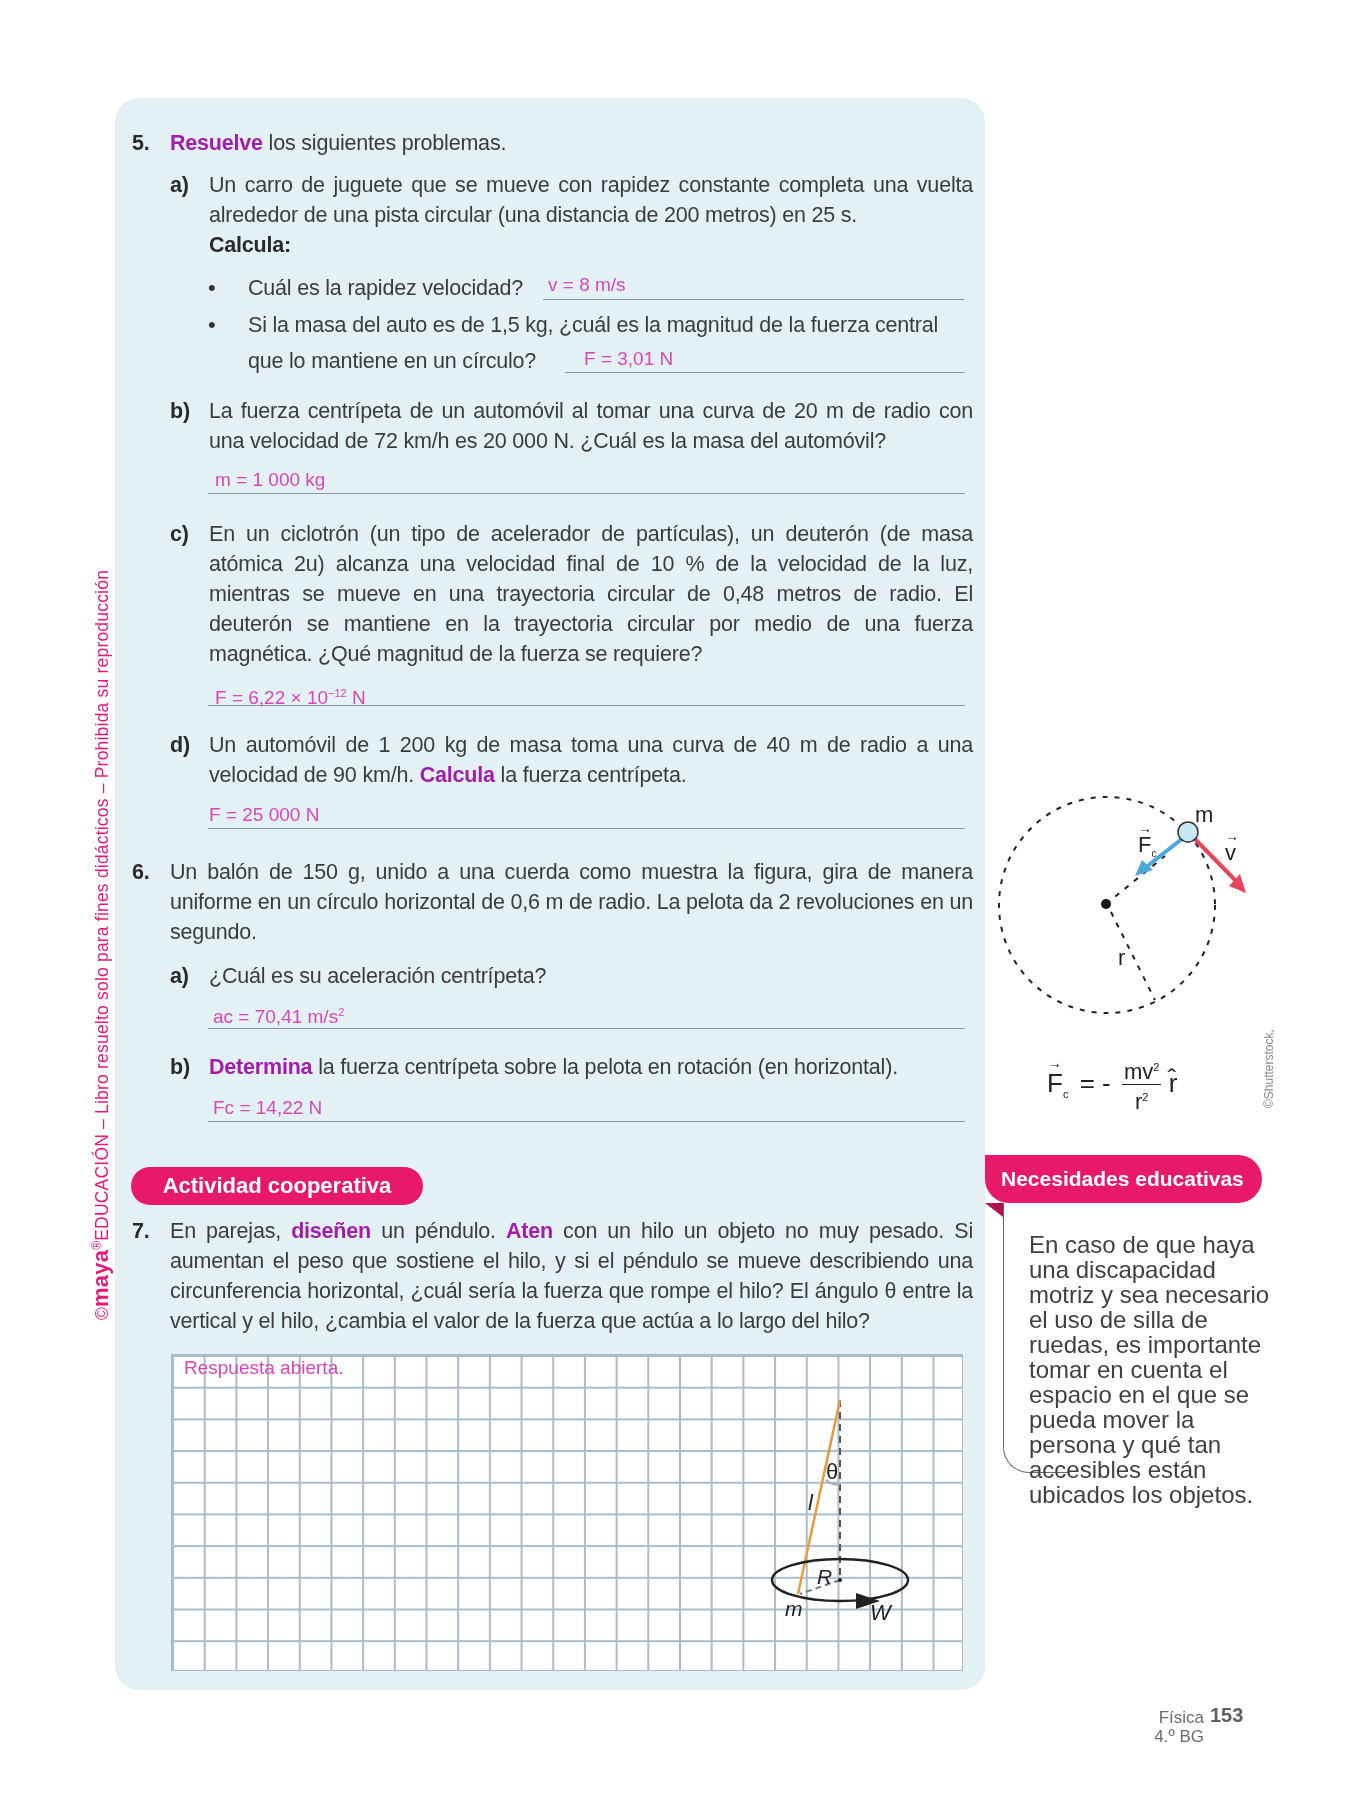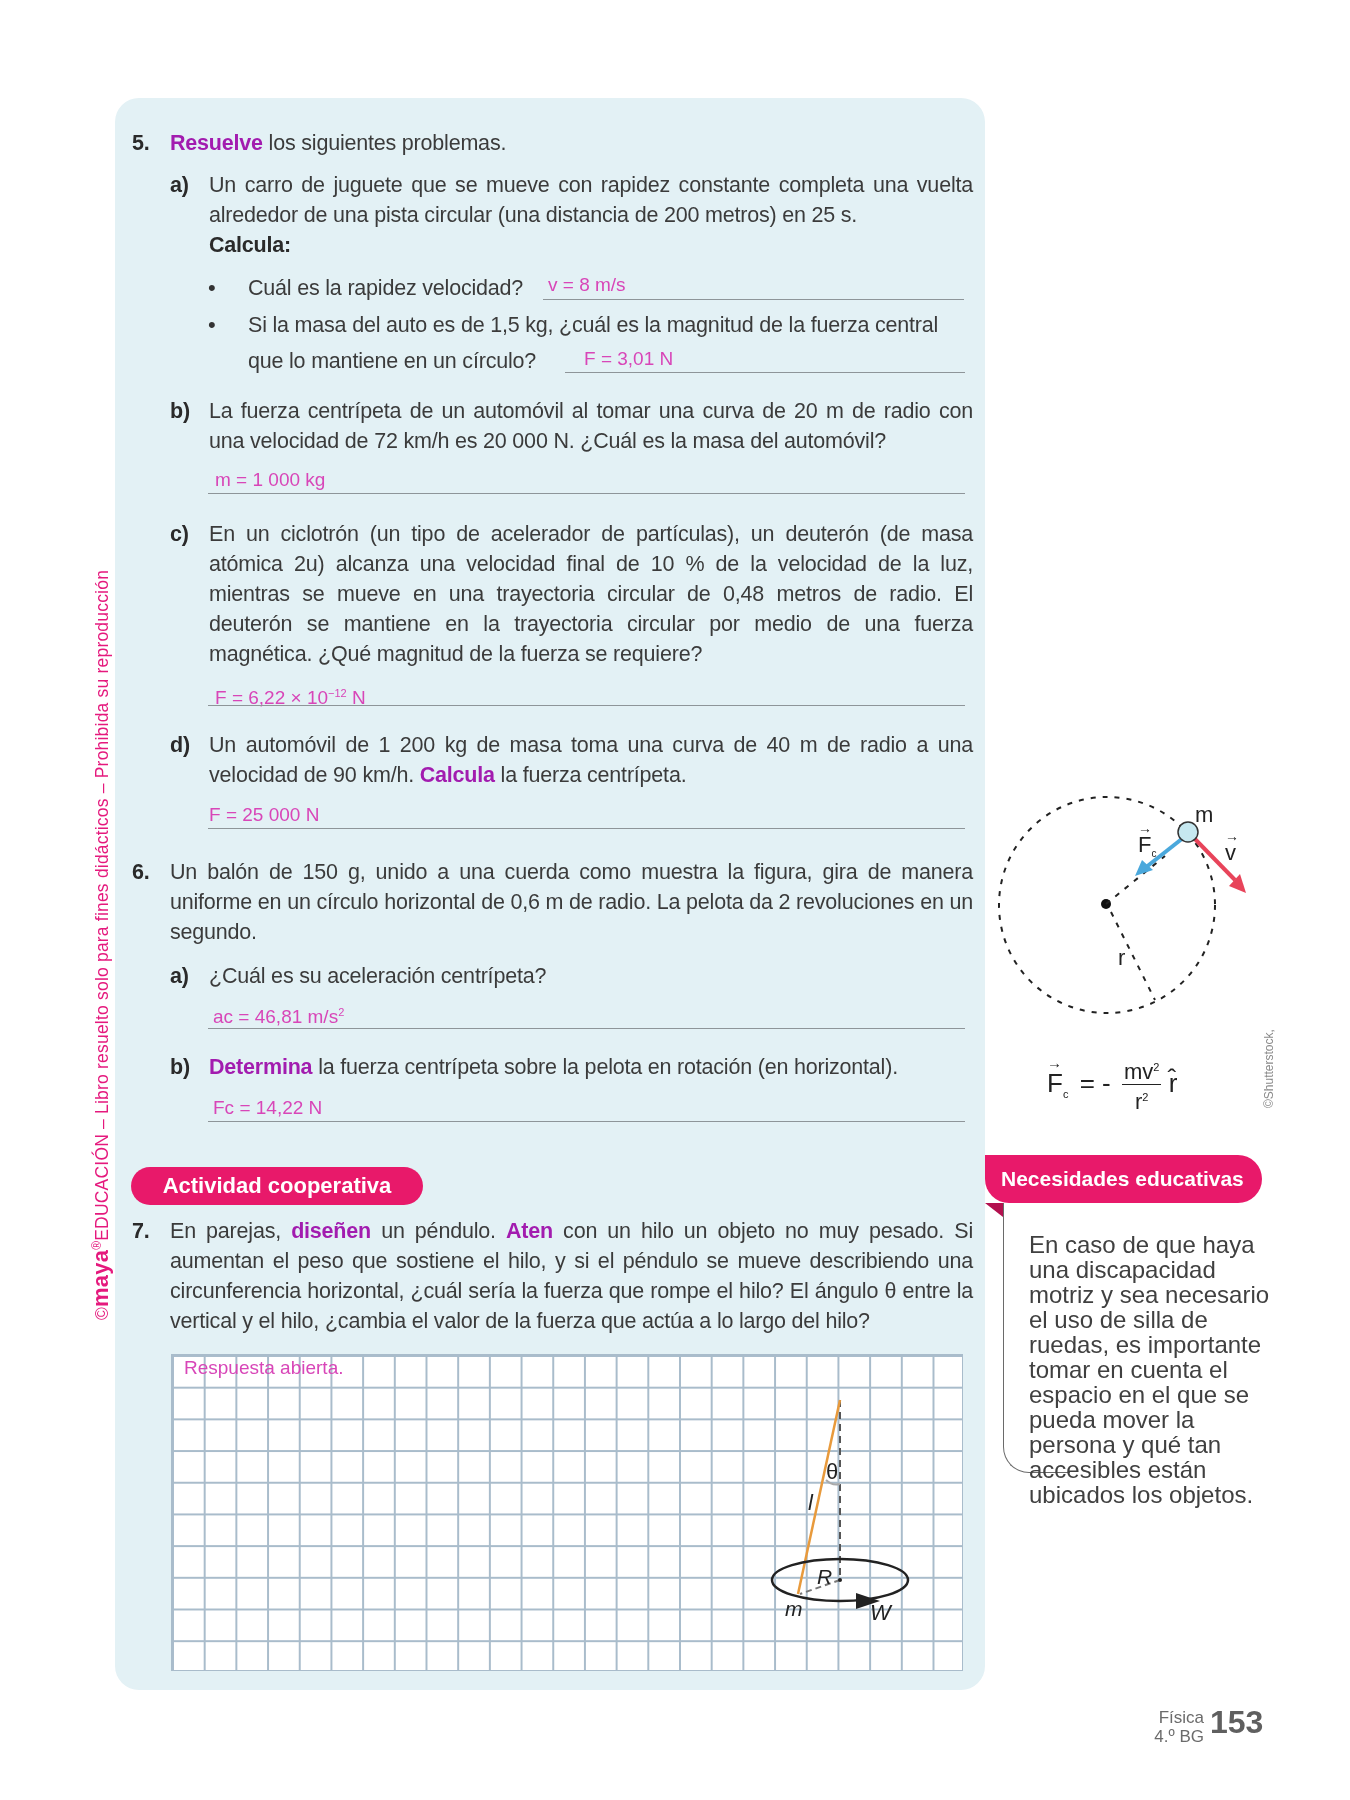--- a/index.html
+++ b/index.html
@@ -25,21 +25,21 @@
   .needs-head{position:absolute;left:985px;top:1155px;width:277px;height:48px;background:#e8196a;border-radius:0 24px 24px 24px;
         color:#fff;font-weight:bold;font-size:21px;line-height:48px;padding-left:16px;box-sizing:border-box;}
   .needs-fold{position:absolute;left:985px;top:1203px;width:0;height:0;border-top:14px solid #b3104f;border-left:18px solid transparent;}
   .needs-body{position:absolute;left:1003px;top:1203px;width:272px;height:270px;border-left:1.5px solid #6a6a6a;border-bottom:1.5px solid #6a6a6a;
         border-bottom-left-radius:26px;box-sizing:border-box;}
   .needs-body-mask{position:absolute;left:1070px;top:1462px;width:220px;height:14px;background:#fff;}
   .needs-text{position:absolute;left:1029px;top:1232px;width:245px;font-size:24px;line-height:25px;color:#404040;}
   .credit{position:absolute;left:1262px;top:1108px;transform-origin:0 0;transform:rotate(-90deg);
         font-size:12px;color:#8a8a8a;white-space:nowrap;}
   .footer-sub{position:absolute;left:1138px;top:1708px;font-size:17px;line-height:19px;color:#6b6b6b;text-align:right;width:66px;}
-  .footer-page{position:absolute;left:1210px;top:1704px;font-size:32px;font-weight:bold;color:#5f5f5f;}
+  .footer-page{position:absolute;left:1210px;top:1704px;font-size:20px;font-weight:bold;color:#5f5f5f;}
   .diag-label{position:absolute;font-size:22px;color:#222;}
 </style>
 </head>
 <body>
 
 <div class="watermark">
   <span>©</span><span class="brand">maya</span><span style="font-size:12px;vertical-align:super;">®</span><span>EDUCACIÓN – Libro resuelto solo para fines didácticos – Prohibida su reproducción</span>
 </div>
 
 <div class="card"></div>
@@ -75,21 +75,21 @@
 <div class="abs txt num" style="left:170px;top:730px;">d)</div>
 <div class="abs txt just" style="left:209px;top:730px;width:764px;"><span>Un automóvil de 1 200 kg de masa toma una curva de 40 m de radio a una velocidad de 90 km/h. </span><b>Calcula</b><span> la fuerza centrípeta.</span></div>
 <div class="ans" style="left:209px;top:804px;">F = 25 000 N</div>
 <div class="ans-line" style="left:208px;top:828px;width:757px;"></div>
 
 <div class="abs txt num" style="left:132px;top:857px;">6.</div>
 <div class="abs txt just" style="left:170px;top:857px;width:803px;">Un balón de 150 g, unido a una cuerda como muestra la figura, gira de manera uniforme en un círculo horizontal de 0,6 m de radio. La pelota da 2 revoluciones en un segundo.</div>
 
 <div class="abs txt num" style="left:170px;top:961px;">a)</div>
 <div class="abs txt" style="left:209px;top:961px;">¿Cuál es su aceleración centrípeta?</div>
-<div class="ans" style="left:213px;top:1001px;"><span>ac = 46,81 m/s</span><sup style="font-size:11px;">2</sup></div>
+<div class="ans" style="left:213px;top:1001px;"><span>ac = 70,41 m/s</span><sup style="font-size:11px;">2</sup></div>
 <div class="ans-line" style="left:208px;top:1028px;width:757px;"></div>
 
 <div class="abs txt num" style="left:170px;top:1052px;">b)</div>
 <div class="abs txt" style="left:209px;top:1052px;"><b>Determina</b><span> la fuerza centrípeta sobre la pelota en rotación (en horizontal).</span></div>
 <div class="ans" style="left:213px;top:1097px;">Fc = 14,22 N</div>
 <div class="ans-line" style="left:208px;top:1121px;width:757px;"></div>
 
 <svg class="abs" style="left:995px;top:790px;" width="320" height="340">
   <circle cx="112" cy="115" r="108" fill="none" stroke="#222" stroke-width="2" stroke-dasharray="5,7"></circle>
   <circle cx="111" cy="114" r="5" fill="#111"></circle>

